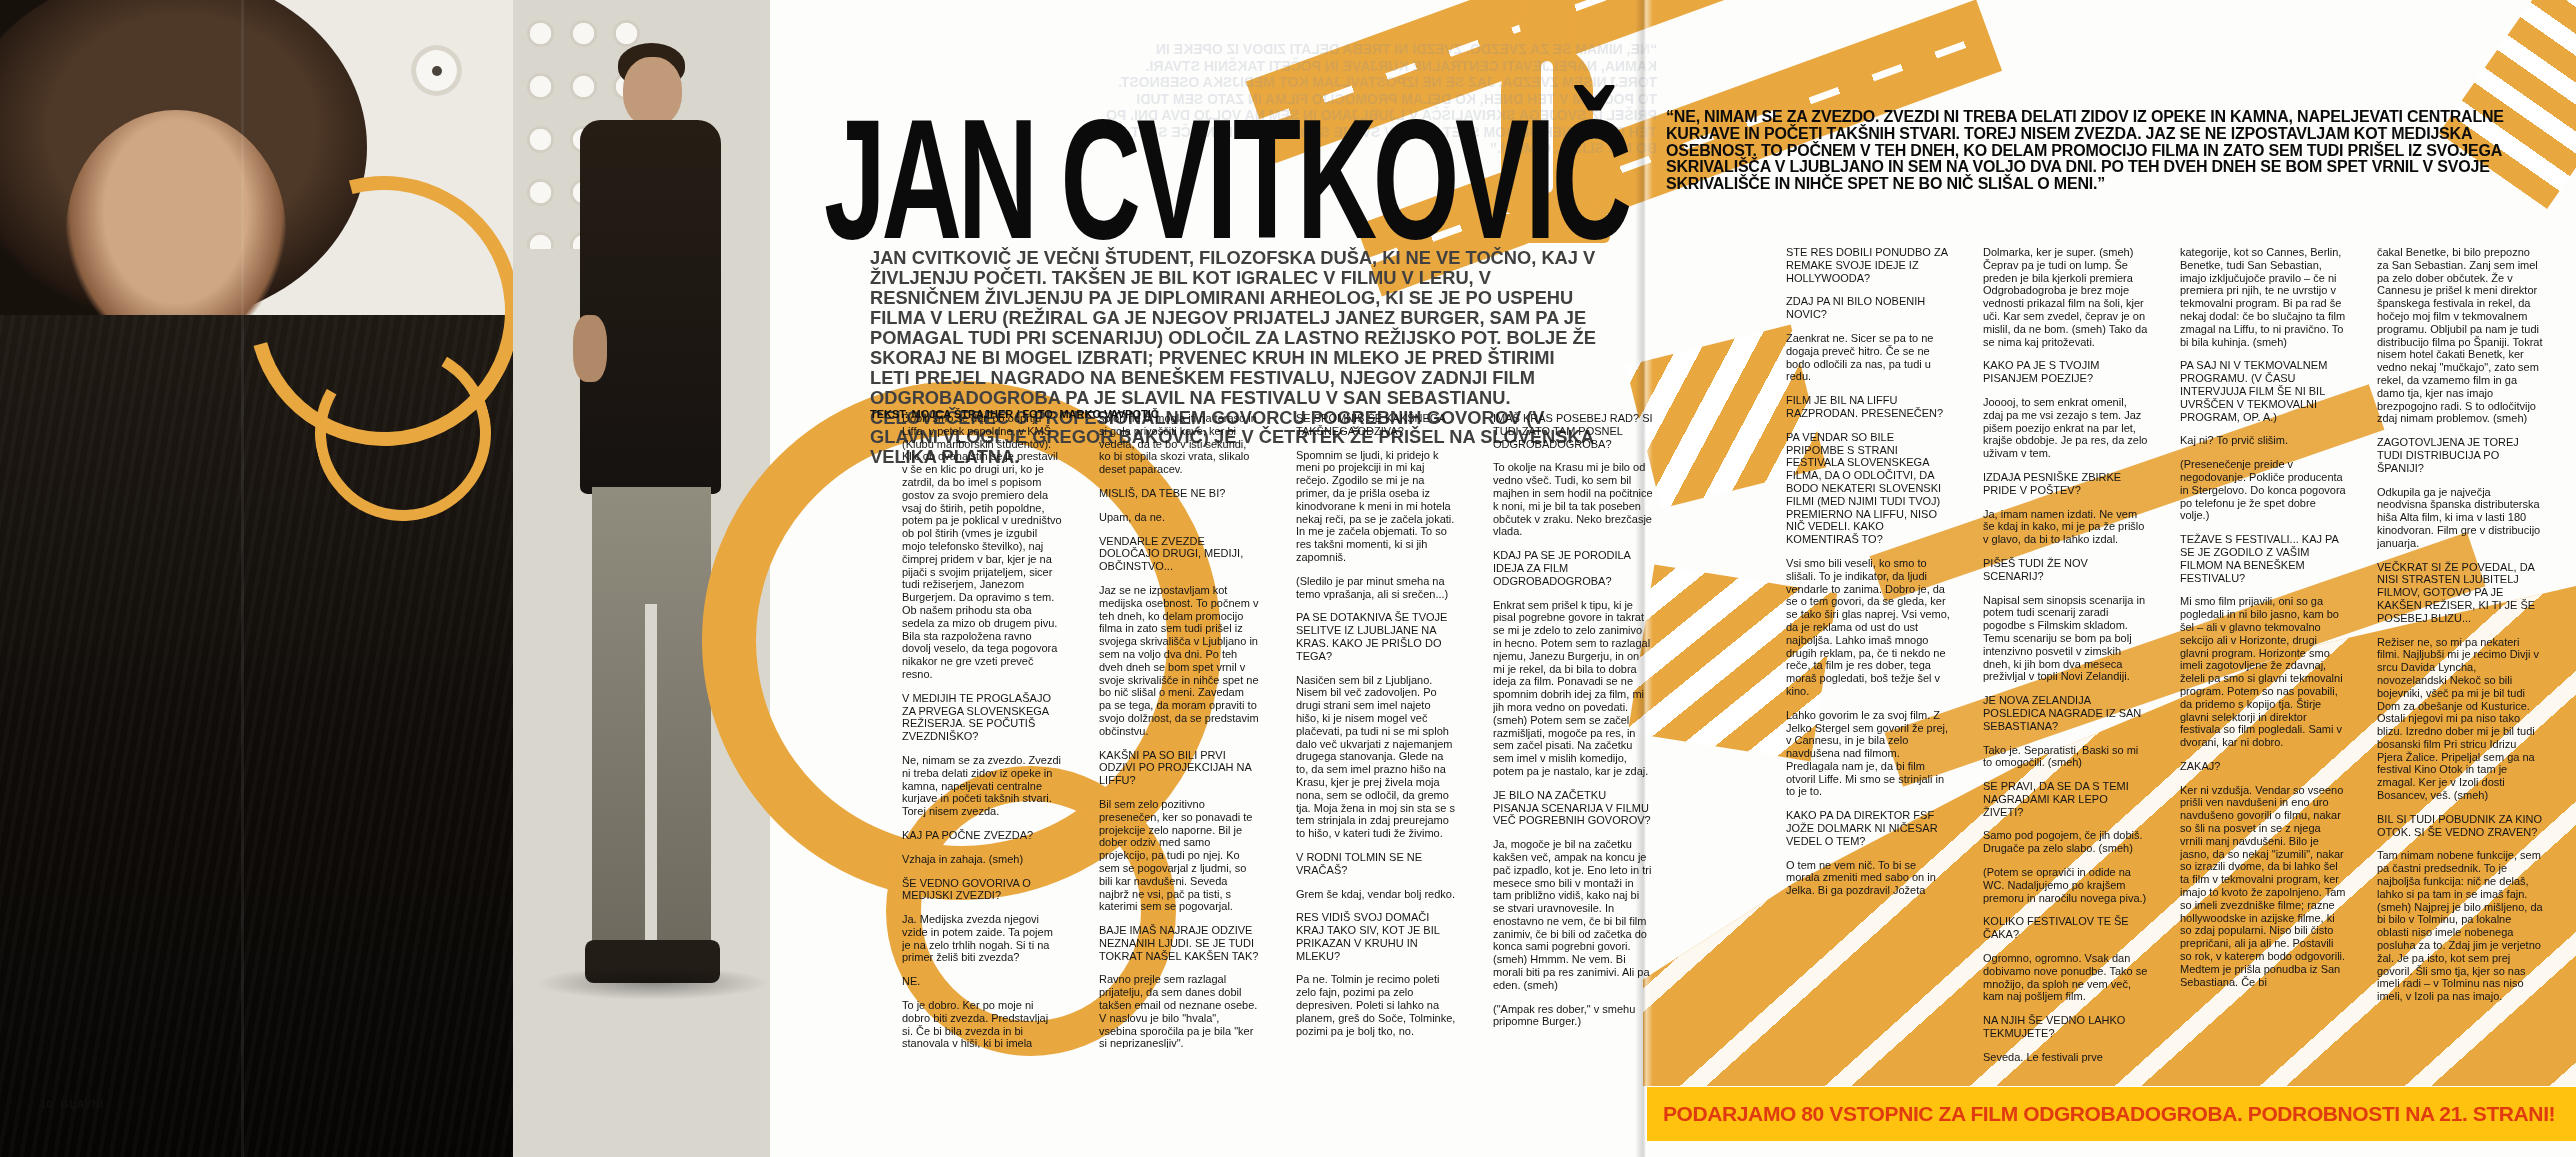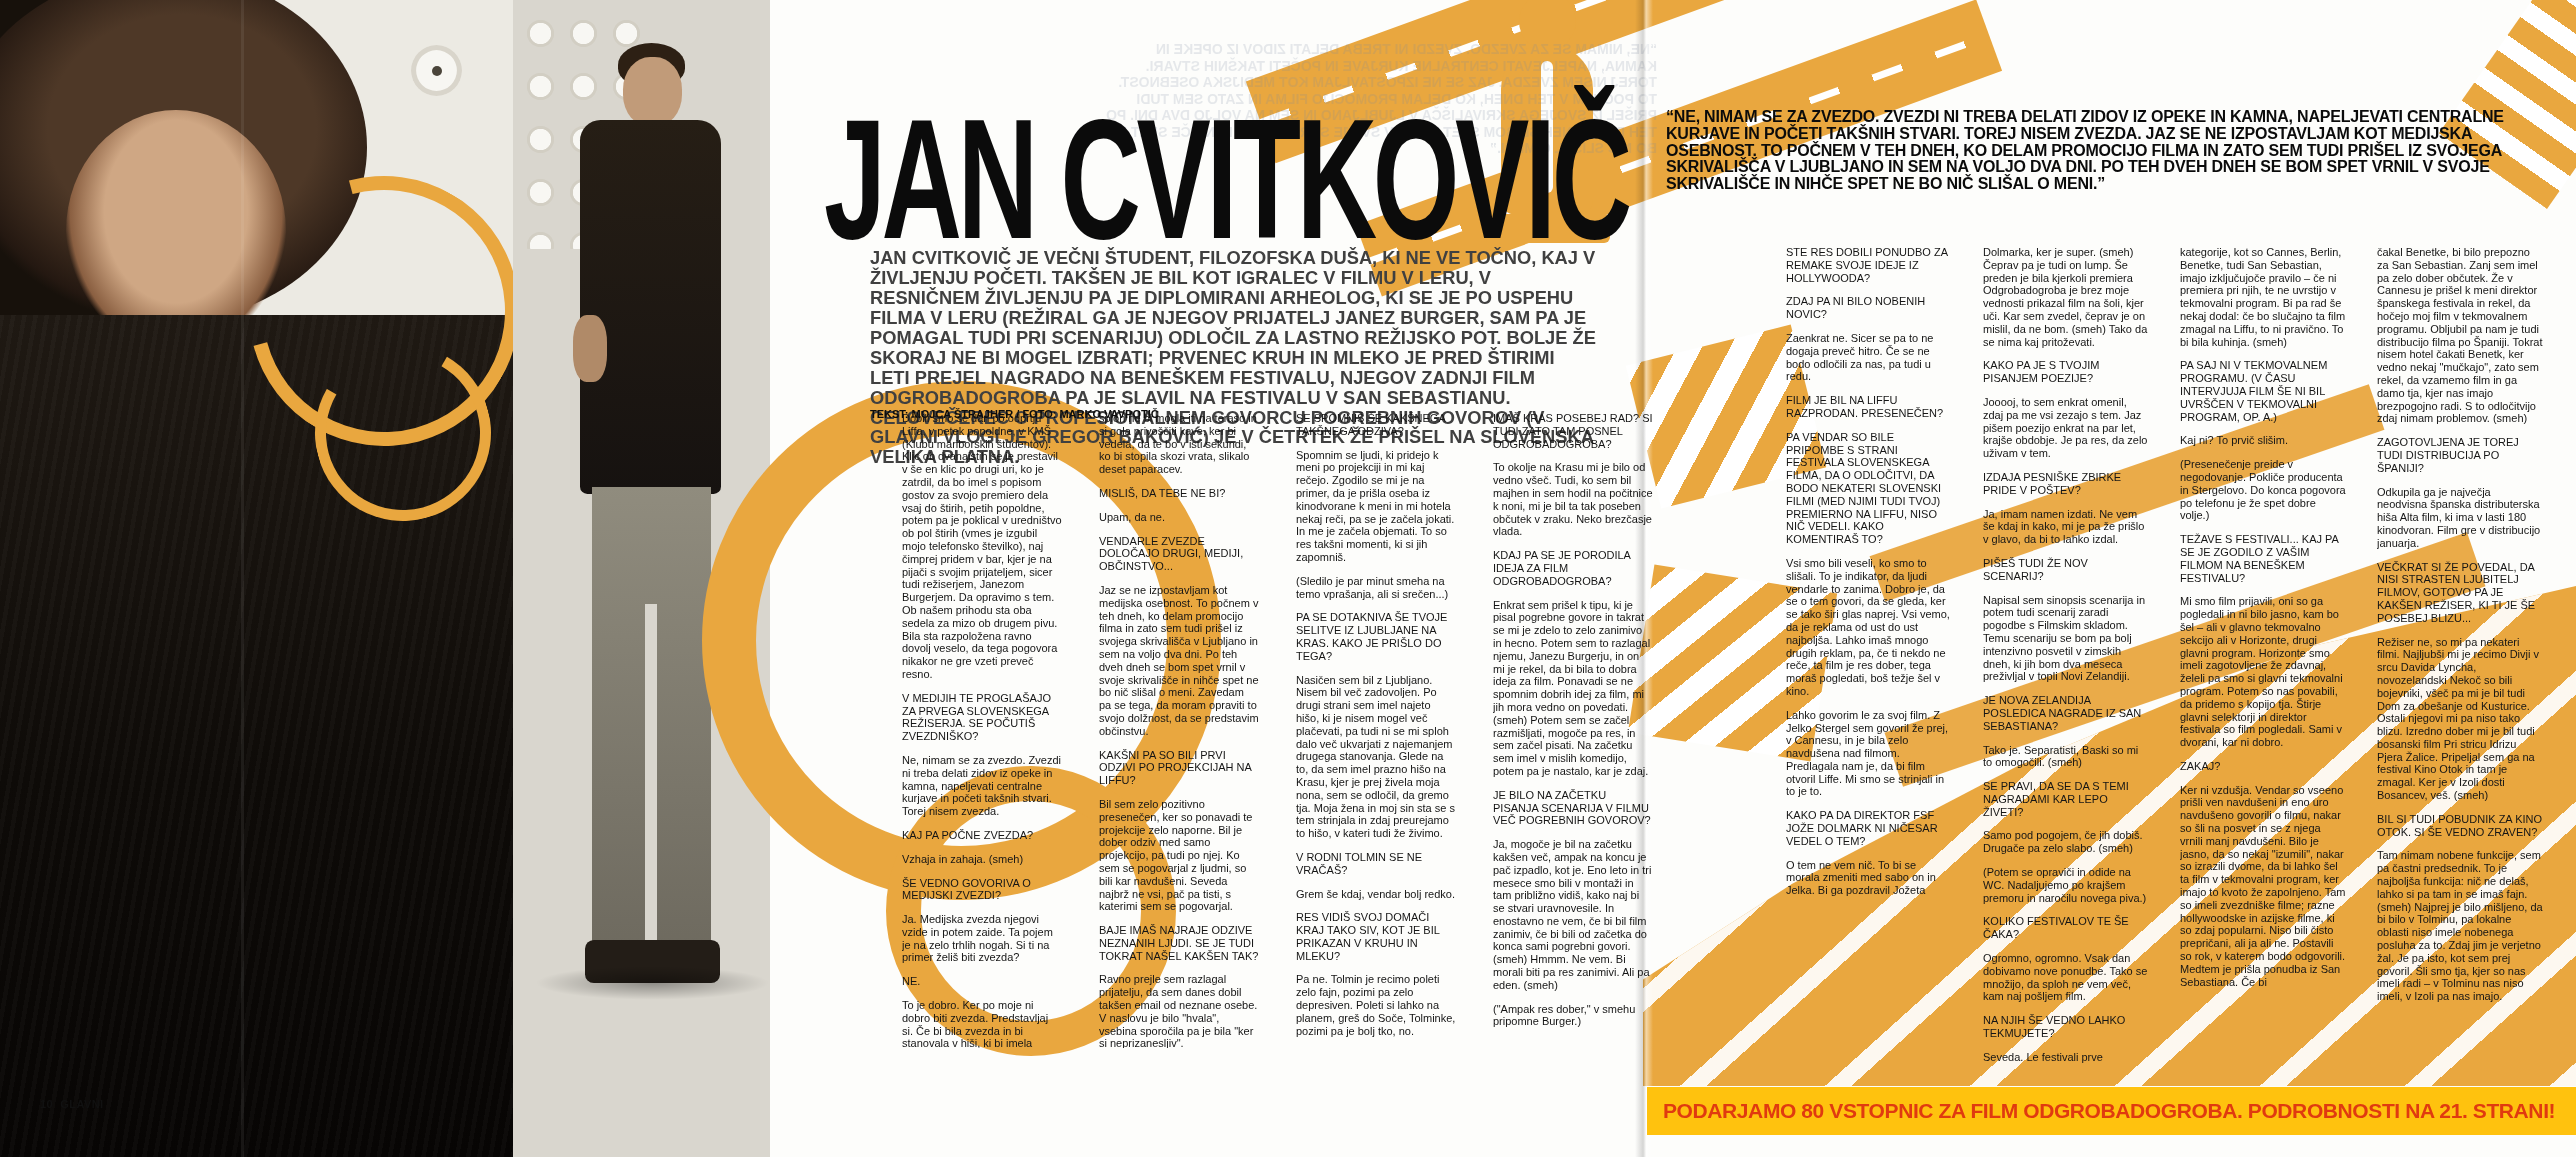--- a/index.html
+++ b/index.html
@@ -76,21 +76,21 @@
         line-height:1.09;color:#404040;}
   .byline{position:absolute;left:870px;top:408px;z-index:3;font-weight:bold;font-size:11px;color:#0c0c0c;}
   .pullquote{position:absolute;left:1666px;top:109px;width:877px;z-index:3;font-weight:bold;
         font-size:16px;line-height:1.05;letter-spacing:-0.2px;color:#0b0b0b;}
   .cols{position:absolute;z-index:3;display:grid;}
   .cols-left{left:902px;top:412px;width:749px;height:636px;grid-template-columns:repeat(4,160px);column-gap:37px;}
   .cols-right{left:1786px;top:246px;width:755px;height:827px;grid-template-columns:repeat(4,166px);column-gap:31px;}
   .col{overflow:hidden;font-size:11px;line-height:12.8px;}
   .blk{margin:0 0 11px 0;white-space:pre-wrap;}
   .blk.q{font-weight:normal;}
-  .banner{position:absolute;left:1647px;top:1087px;width:929px;height:48px;z-index:4;background:#ffc20e;
+  .banner{position:absolute;left:1647px;top:1087px;width:929px;height:54px;z-index:4;background:#ffc20e;
         display:flex;align-items:center;text-align:center;}
   .banner span{font-weight:bold;font-size:21px;letter-spacing:-0.4px;color:#e03a10;padding-left:16px;}
   .footer{position:absolute;left:40px;top:1098px;z-index:4;font-size:11px;font-weight:bold;color:#111;
         letter-spacing:0.4px;}
   .footer .num{margin-right:7.3px;}
 </style>
 </head>
 <body>
 
 <div id="spread">

